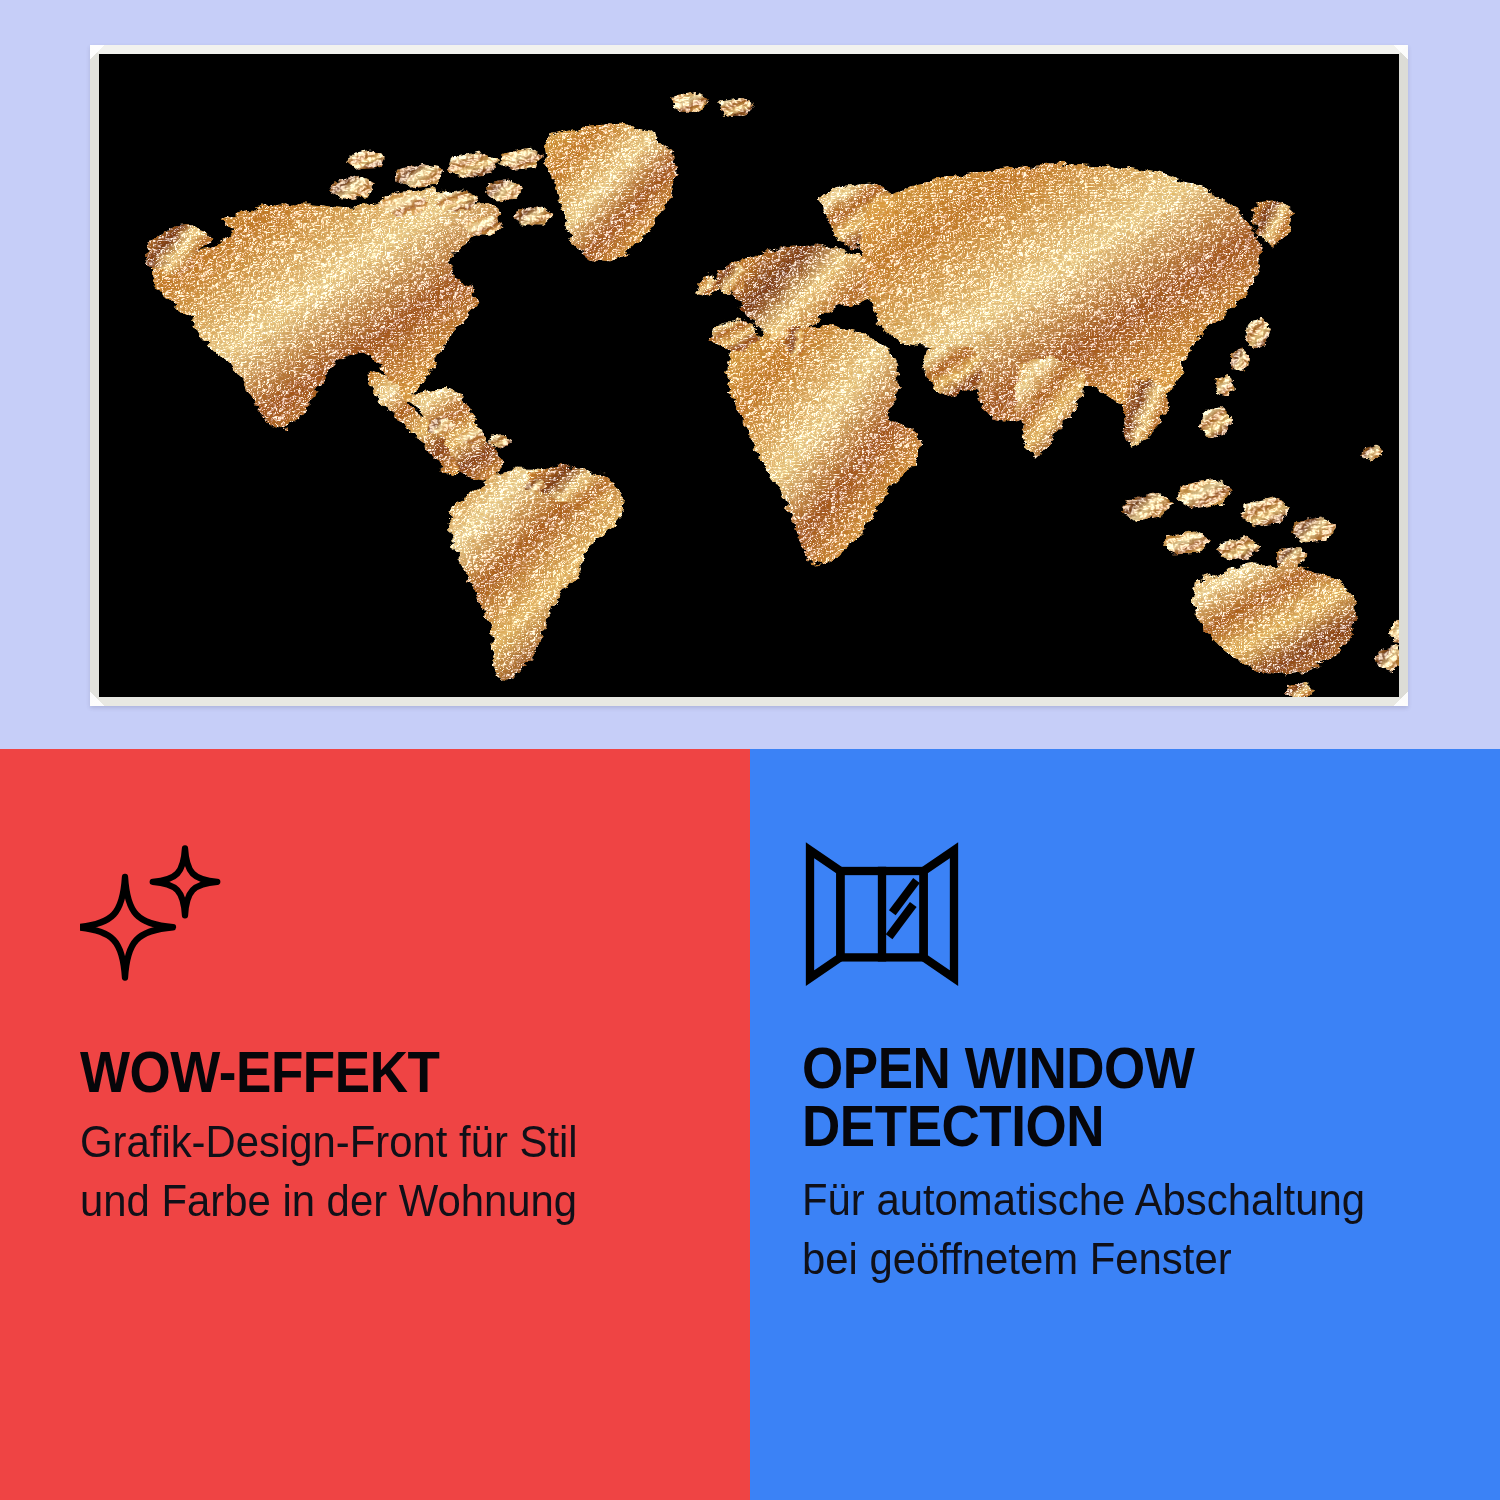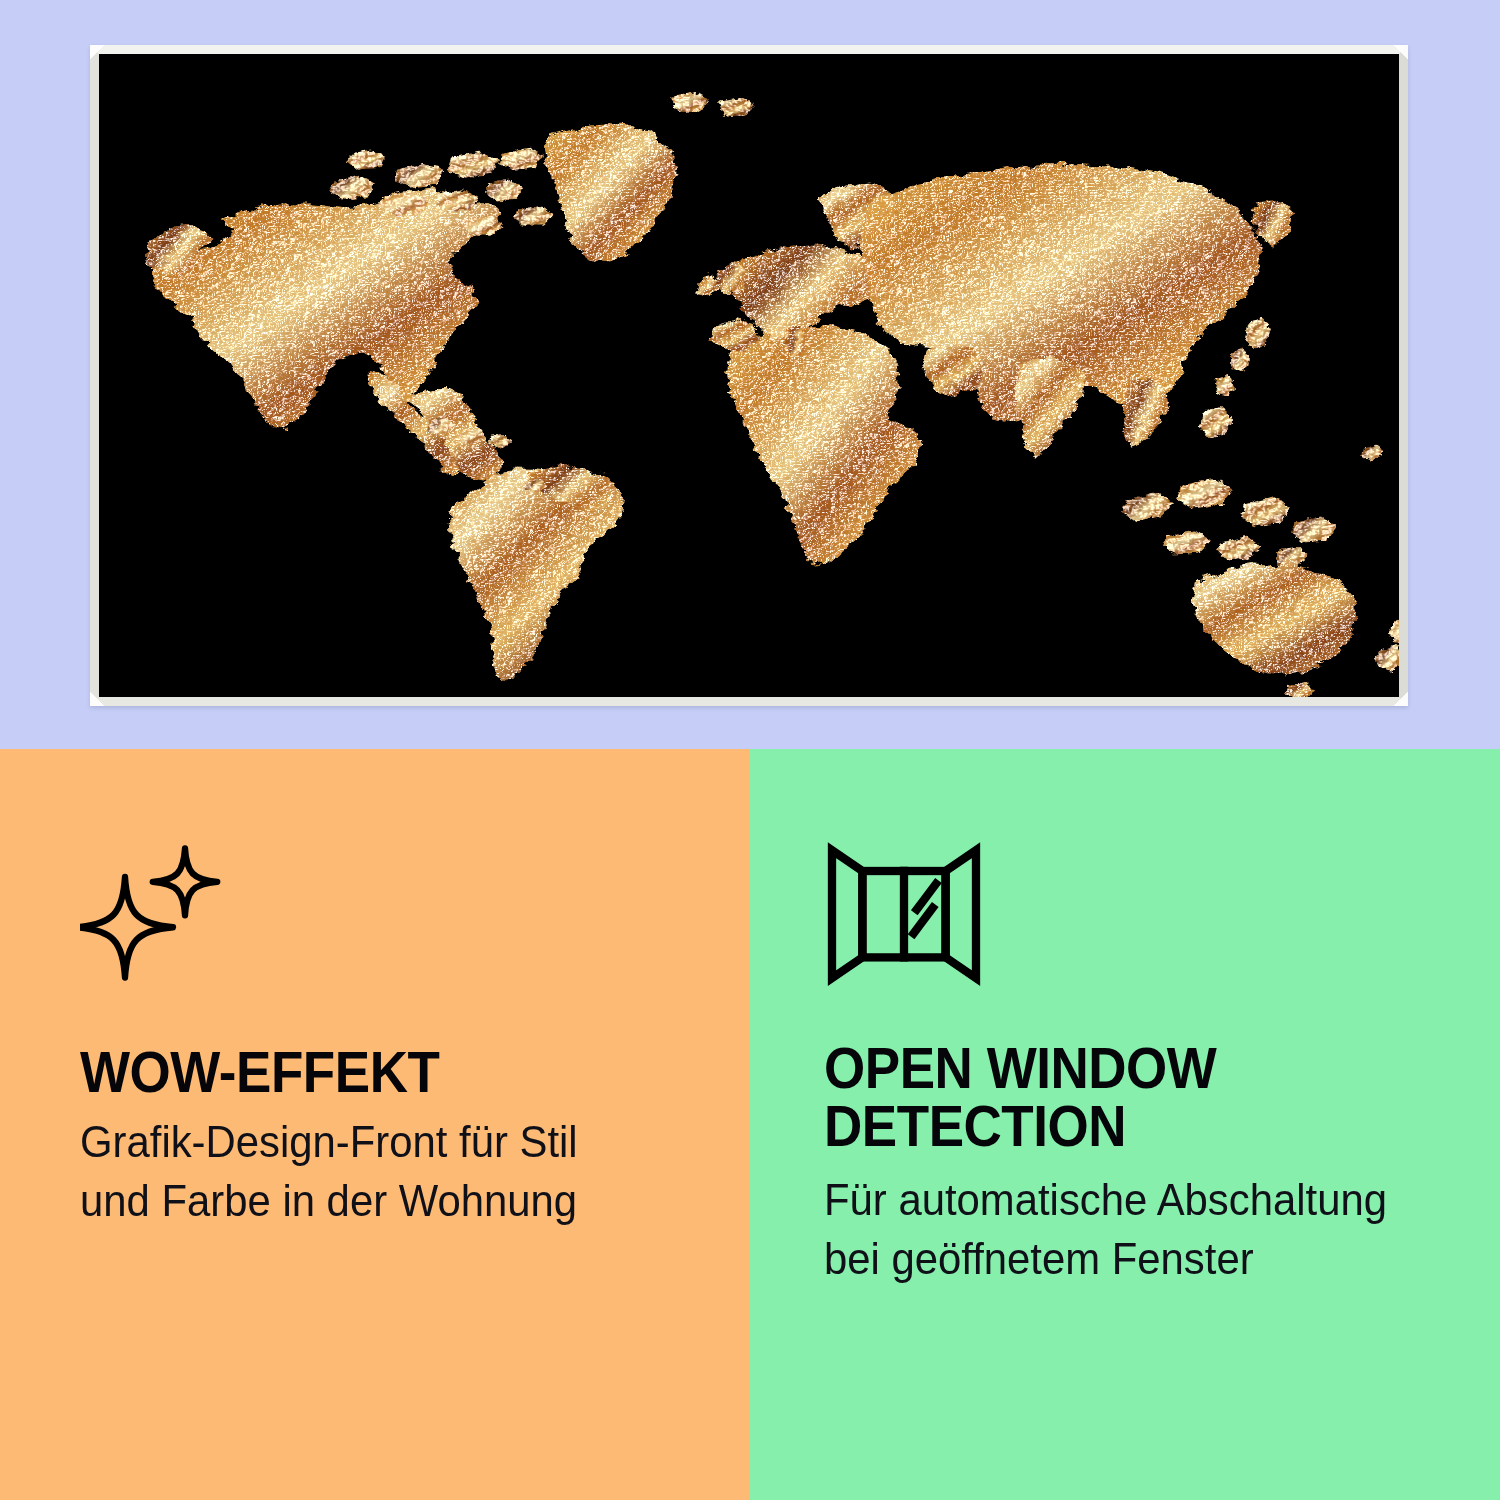--- a/index.html
+++ b/index.html
@@ -36,22 +36,22 @@
   }
   .canvas { position:absolute; inset:0; background:#000; overflow:hidden; }
   .canvas svg { display:block; width:100%; height:100%; }
 
   
   .features {
     position:absolute; left:0; top:749px; width:1500px; height:751px;
     display:flex;
   }
   .panel { height:100%; padding:72px 56px 0 80px; }
-  .panel-left  { width:750px; background:#fdba74; }
-  .panel-right { width:750px; background:#86efac; padding-left:74px; }
+  .panel-left  { width:750px; background:#ef4444; }
+  .panel-right { width:750px; background:#3b82f6; padding-left:52px; }
 
   .icon-box { height:170px; display:flex; align-items:flex-end; }
   .icon-sparkle { width:150px; height:150px; display:block; }
   .icon-window  { width:160px; height:160px; display:block; }
 
   .feat-title {
     font-size:57px;
     line-height:1.02;
     font-weight:700;
     letter-spacing:-0.5px;

